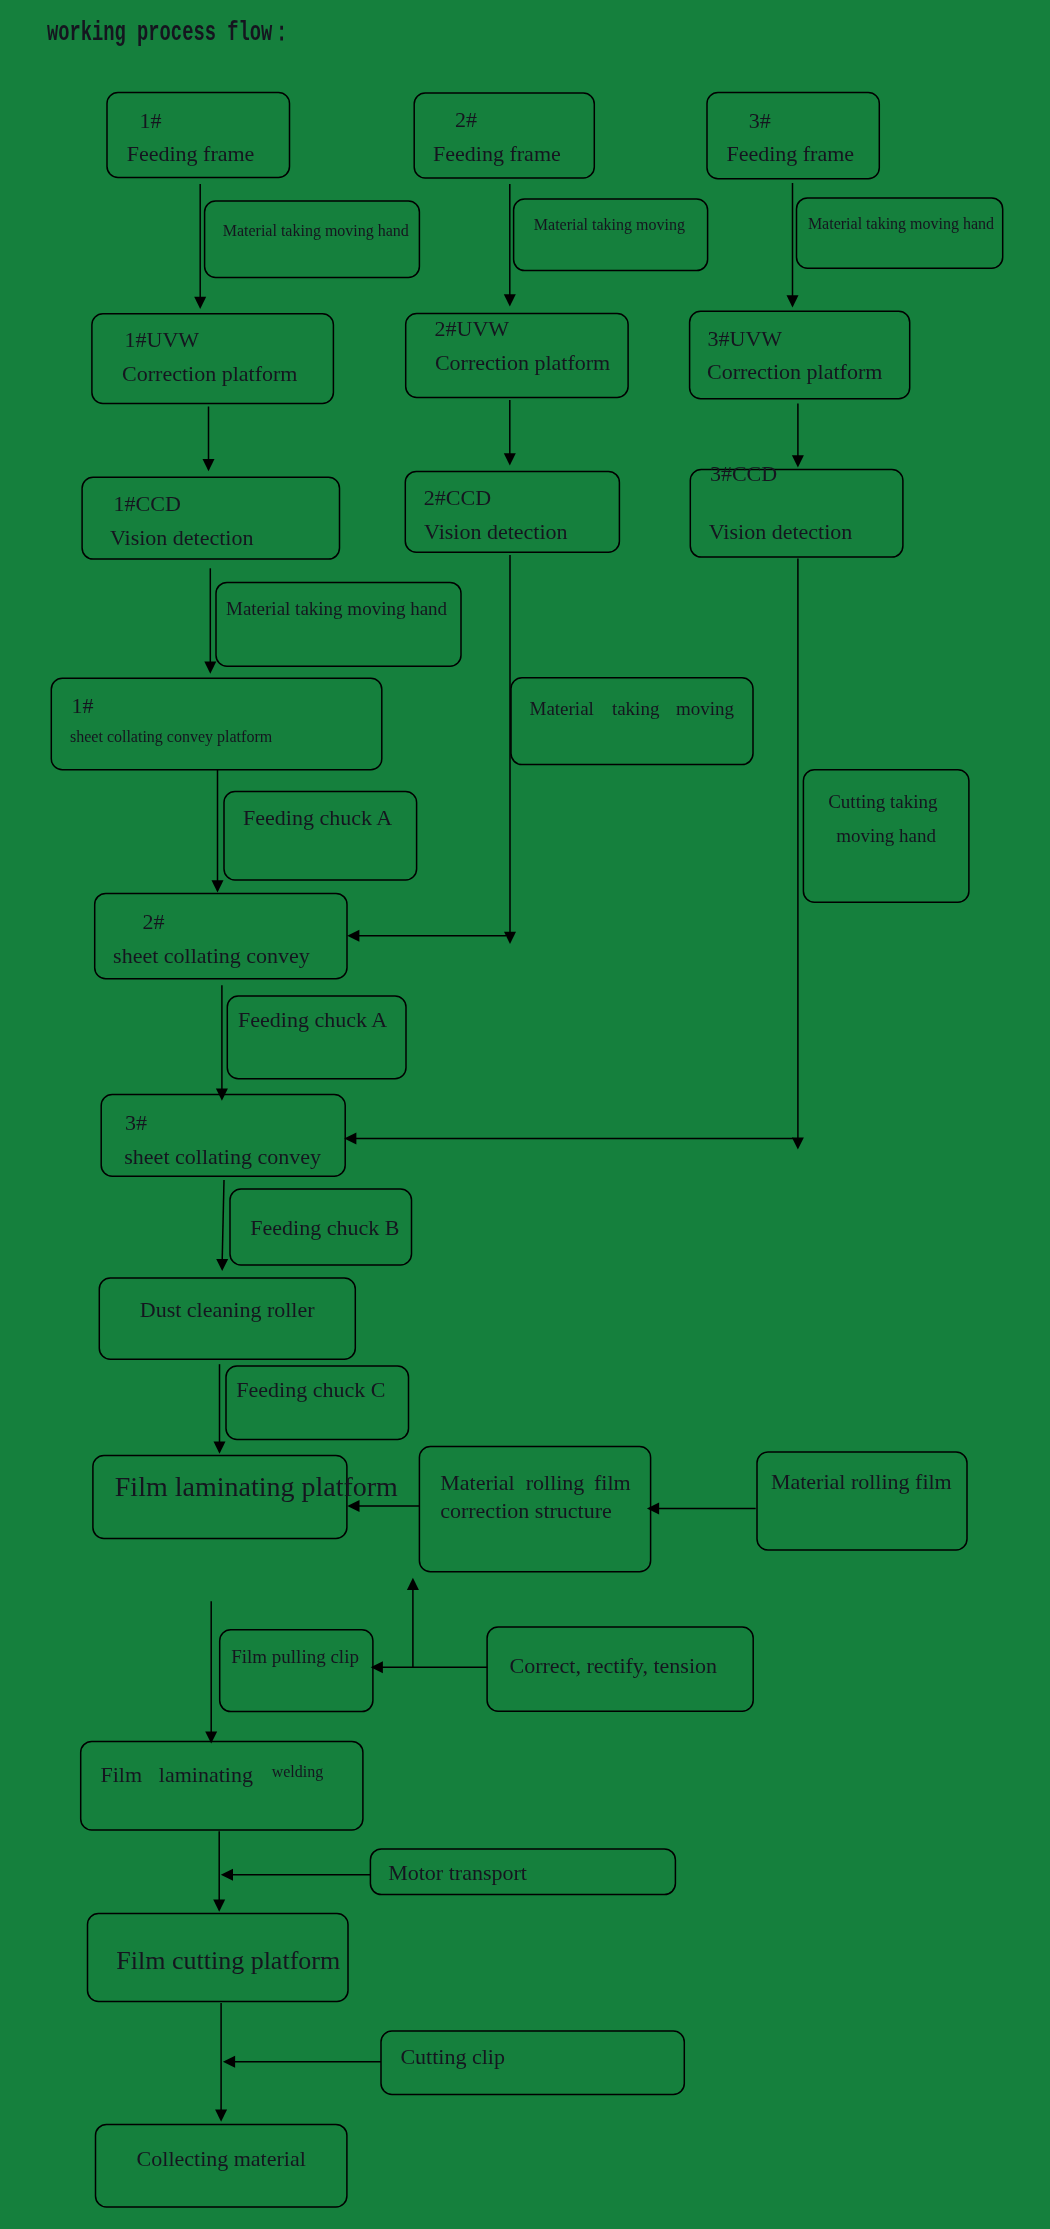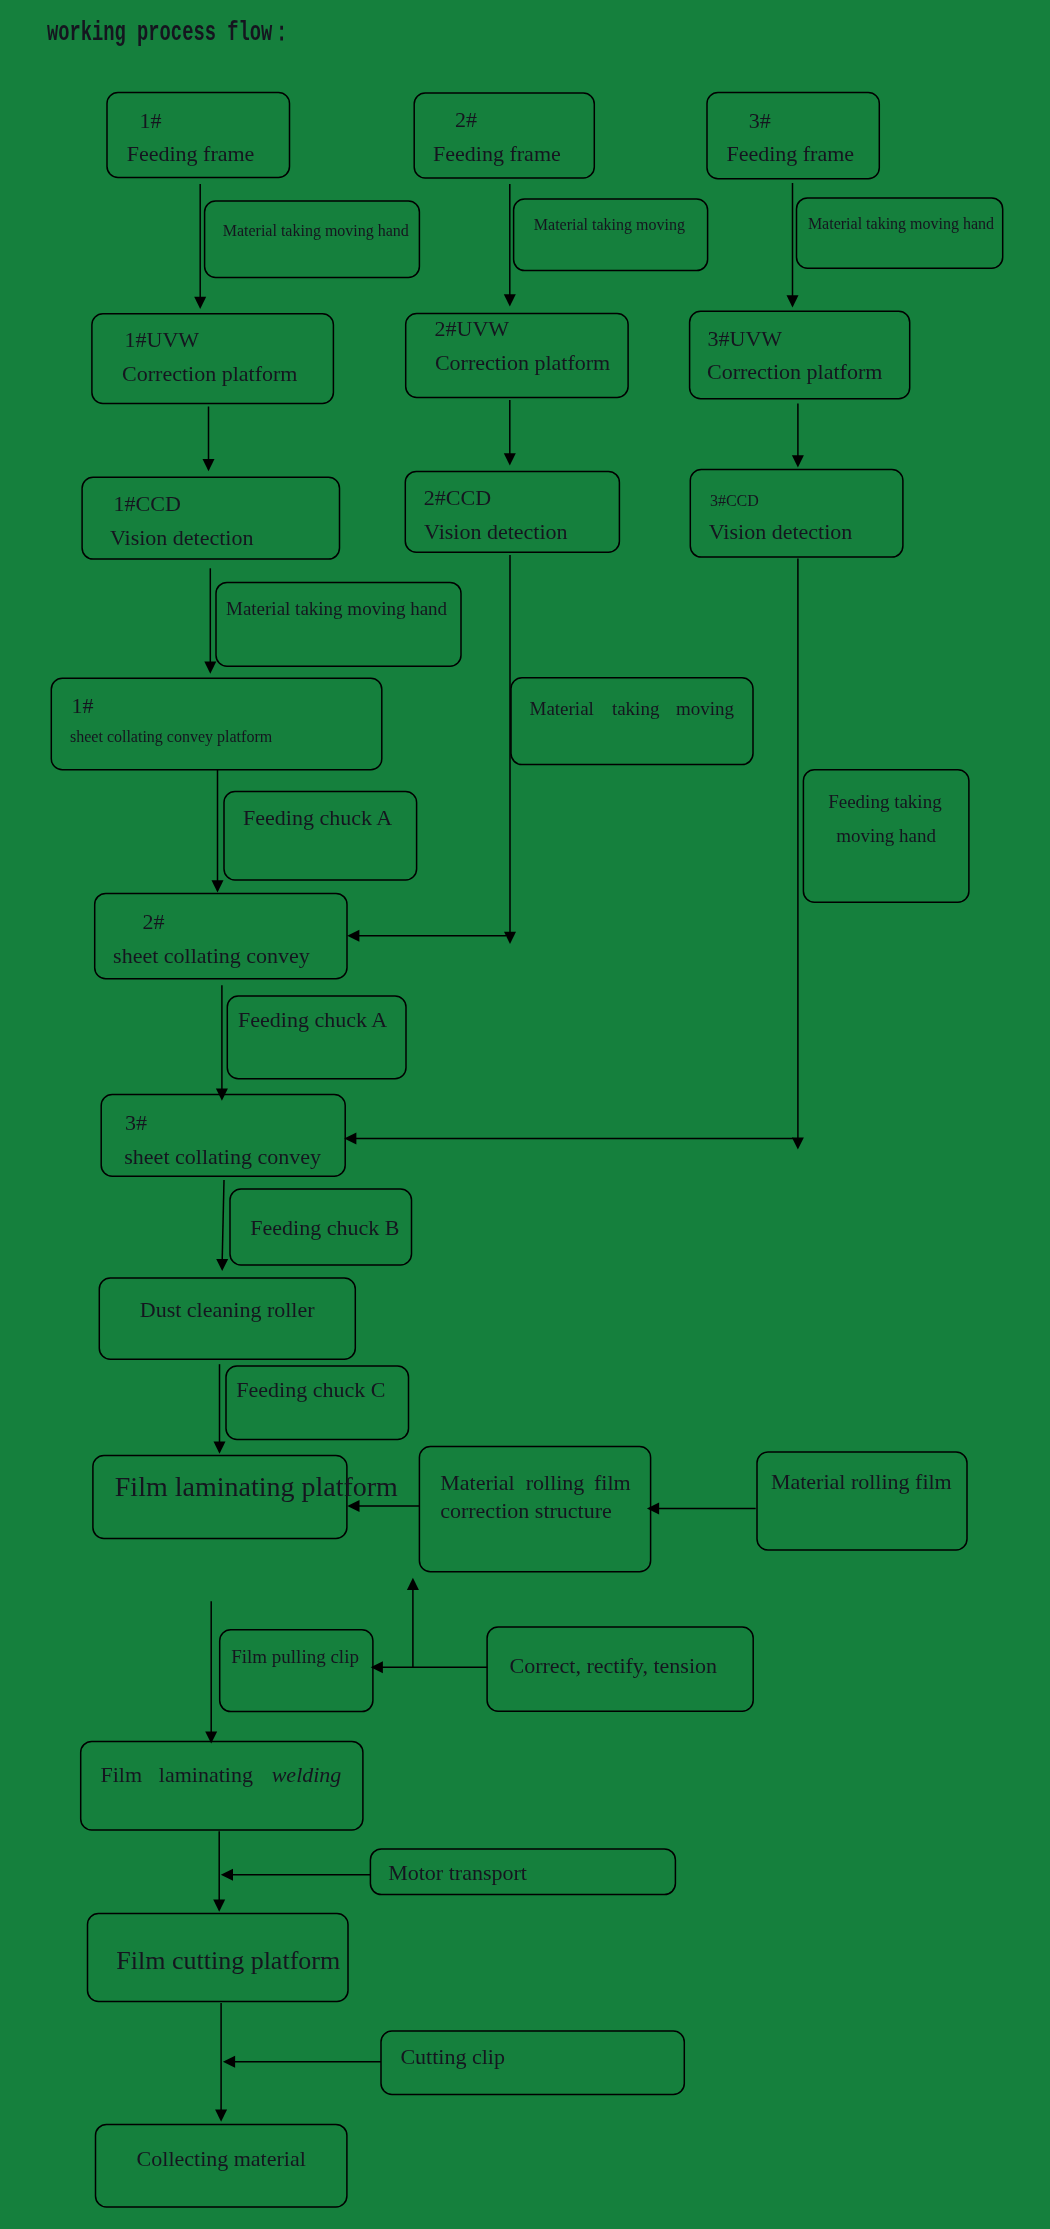--- a/index.html
+++ b/index.html
@@ -146,40 +146,40 @@
     <div class="txt" style="left: 529.5px; top: 699px; font-size: 19px;">Material</div>
     <div class="txt" style="left: 611.9px; top: 699px; font-size: 19px;">taking</div>
     <div class="txt" style="left: 676px; top: 699px; font-size: 19px;">moving</div>
   </div>
   <div class="lbl-group">
     <div class="txt" style="left: 748.7px; top: 109.7px; font-size: 22px;">3#</div>
     <div class="txt" style="left: 726.4px; top: 142.5px; font-size: 22px;">Feeding frame</div>
     <div class="txt" style="left: 807.9px; top: 216.3px; font-size: 16px;">Material taking moving hand</div>
     <div class="txt" style="left: 707.5px; top: 328.3px; font-size: 22px;">3#UVW</div>
     <div class="txt" style="left: 707px; top: 361.2px; font-size: 22px;">Correction platform</div>
-    <div class="txt" style="left: 709.9px; top: 493px; font-size: 16px;">3#CCD</div>
+    <div class="txt" style="left: 709.9px; top: 463px; font-size: 22px;">3#CCD</div>
     <div class="txt" style="left: 708.8px; top: 520.6px; font-size: 22px;">Vision detection</div>
-    <div class="txt" style="left: 828.2px; top: 791.7px; font-size: 19px;">Feeding taking</div>
+    <div class="txt" style="left: 828.2px; top: 791.7px; font-size: 19px;">Cutting taking</div>
     <div class="txt" style="left: 836.3px; top: 825.8px; font-size: 19px;">moving hand</div>
   </div>
   <div class="lbl-group">
     <div class="txt" style="left: 243px; top: 807.3px; font-size: 22px;">Feeding chuck A</div>
     <div class="txt" style="left: 142.4px; top: 910.8px; font-size: 22px;">2#</div>
     <div class="txt" style="left: 113.1px; top: 944.9px; font-size: 22px;">sheet collating convey</div>
     <div class="txt" style="left: 238px; top: 1009px; font-size: 22px;">Feeding chuck A</div>
     <div class="txt" style="left: 125px; top: 1111.8px; font-size: 22px;">3#</div>
     <div class="txt" style="left: 124.3px; top: 1145.6px; font-size: 22px;">sheet collating convey</div>
     <div class="txt" style="left: 250.3px; top: 1217.3px; font-size: 22px;">Feeding chuck B</div>
     <div class="txt" style="left: 139.8px; top: 1299.3px; font-size: 22px;">Dust cleaning roller</div>
     <div class="txt" style="left: 236.3px; top: 1379.1px; font-size: 22px;">Feeding chuck C</div>
     <div class="txt" style="left: 114.8px; top: 1472.5px; font-size: 28px;">Film laminating platform</div>
     <div class="txt" style="left: 231.2px; top: 1646.5px; font-size: 19px;">Film pulling clip</div>
     <div class="txt" style="left: 100.5px; top: 1763.5px; font-size: 22px;">Film</div>
     <div class="txt" style="left: 158.8px; top: 1763.5px; font-size: 22px;">laminating</div>
-    <div class="txt" style="left: 271.7px; top: 1763.5px; font-size: 22px; font-style: italic;">welding</div>
+    <div class="txt" style="left: 271.7px; top: 1763.5px; font-size: 16px;">welding</div>
     <div class="txt" style="left: 388.2px; top: 1862.4px; font-size: 22px;">Motor transport</div>
     <div class="txt" style="left: 116.3px; top: 1948.2px; font-size: 26px;">Film cutting platform</div>
     <div class="txt" style="left: 400.4px; top: 2045.7px; font-size: 22px;">Cutting clip</div>
     <div class="txt" style="left: 136.6px; top: 2147.5px; font-size: 22px;">Collecting material</div>
   </div>
   <div class="lbl-group">
     <div class="txt" style="left: 440.2px; top: 1471.9px; font-size: 22px;">Material</div>
     <div class="txt" style="left: 525.7px; top: 1471.9px; font-size: 22px;">rolling</div>
     <div class="txt" style="left: 594px; top: 1471.9px; font-size: 22px;">film</div>
     <div class="txt" style="left: 440.2px; top: 1500px; font-size: 22px; text-align: center;">correction structure</div>

